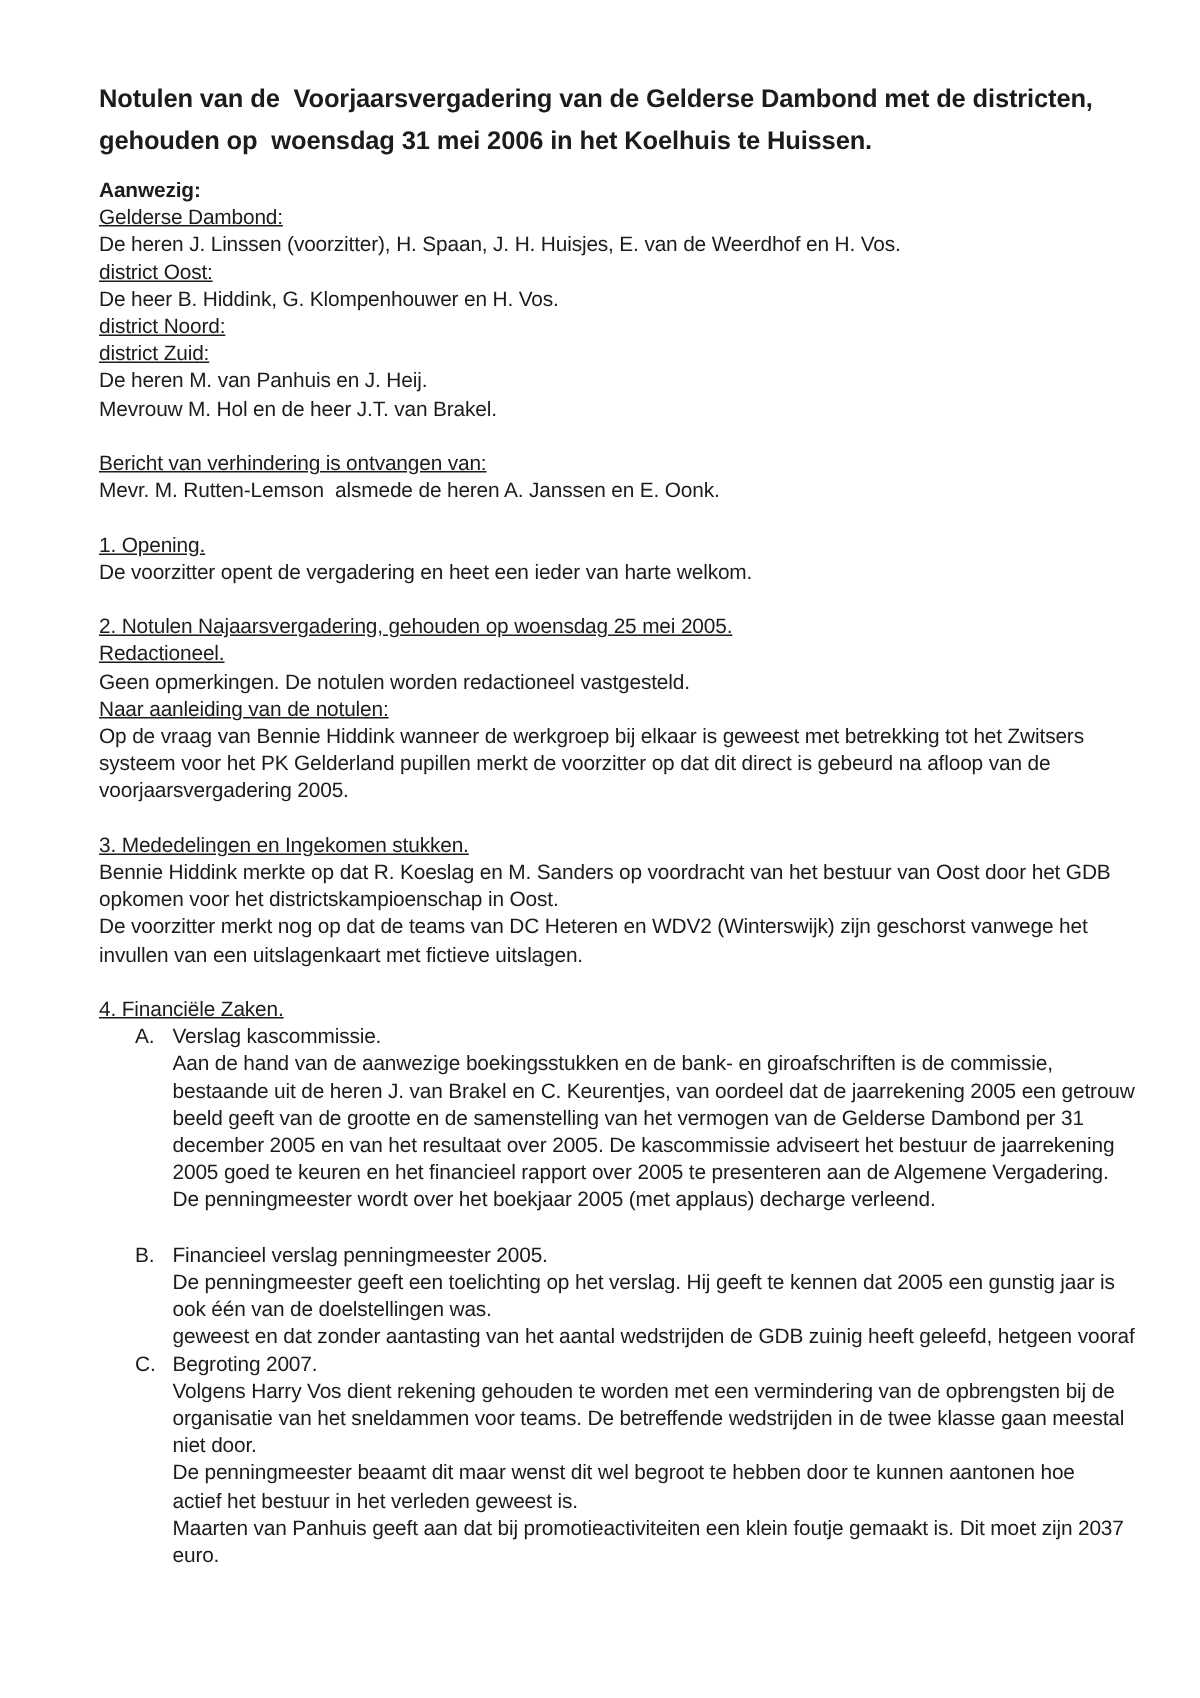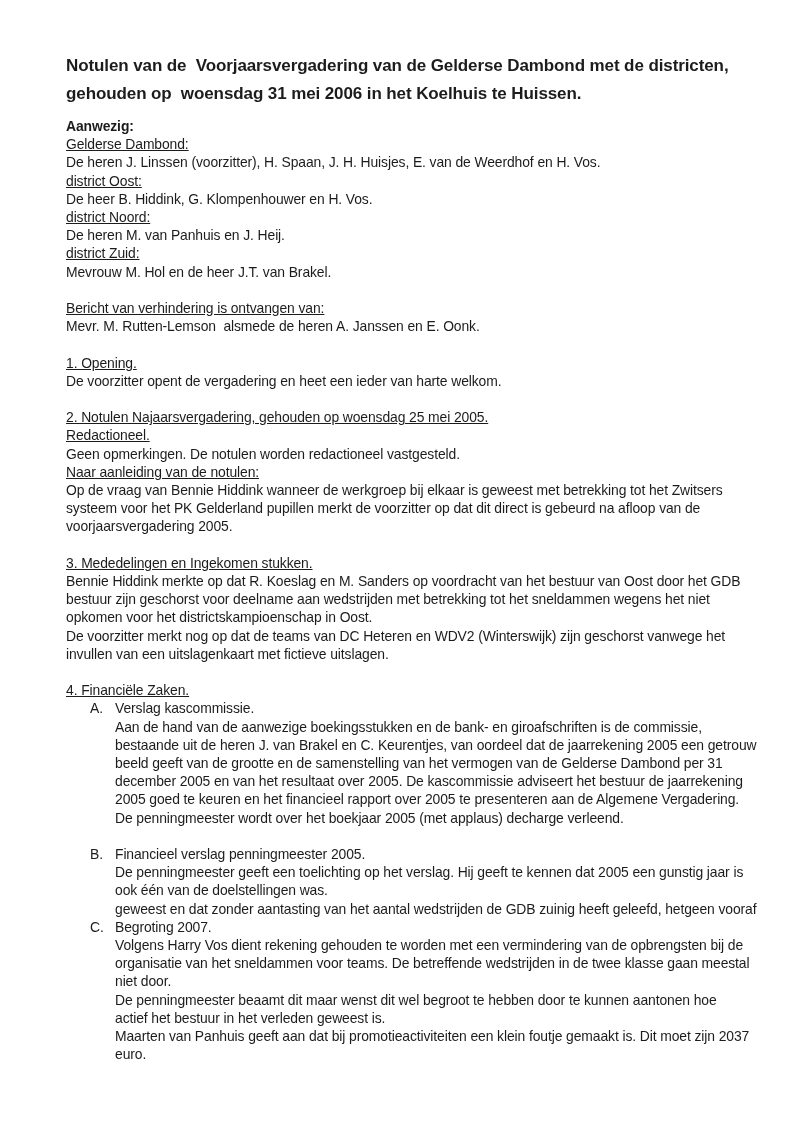--- a/index.html
+++ b/index.html
@@ -57,41 +57,40 @@
         <div class="title-line">Notulen van de  Voorjaarsvergadering van de Gelderse Dambond met de districten,</div>
         <div class="title-line">gehouden op  woensdag 31 mei 2006 in het Koelhuis te Huissen.</div>
       </h1>
     <div id="doc-body">
         <div class="ln bold">Aanwezig:</div>
         <div class="ln underline">Gelderse Dambond:</div>
         <div class="ln plain">De heren J. Linssen (voorzitter), H. Spaan, J. H. Huisjes, E. van de Weerdhof en H. Vos.</div>
         <div class="ln underline">district Oost:</div>
         <div class="ln plain">De heer B. Hiddink, G. Klompenhouwer en H. Vos.</div>
         <div class="ln underline">district Noord:</div>
+        <div class="ln underline">district Zuid:</div>
         <div class="ln plain">De heren M. van Panhuis en J. Heij.</div>
-        <div class="ln underline">district Zuid:</div>
         <div class="ln plain">Mevrouw M. Hol en de heer J.T. van Brakel.</div>
         <div class="ln blank"></div>
         <div class="ln underline">Bericht van verhindering is ontvangen van:</div>
         <div class="ln plain">Mevr. M. Rutten-Lemson  alsmede de heren A. Janssen en E. Oonk.</div>
         <div class="ln blank"></div>
         <div class="ln heading">1. Opening.</div>
         <div class="ln plain">De voorzitter opent de vergadering en heet een ieder van harte welkom.</div>
         <div class="ln blank"></div>
         <div class="ln heading">2. Notulen Najaarsvergadering, gehouden op woensdag 25 mei 2005.</div>
         <div class="ln underline">Redactioneel.</div>
         <div class="ln plain">Geen opmerkingen. De notulen worden redactioneel vastgesteld.</div>
         <div class="ln underline">Naar aanleiding van de notulen:</div>
         <div class="ln plain">Op de vraag van Bennie Hiddink wanneer de werkgroep bij elkaar is geweest met betrekking tot het Zwitsers</div>
         <div class="ln plain">systeem voor het PK Gelderland pupillen merkt de voorzitter op dat dit direct is gebeurd na afloop van de</div>
         <div class="ln plain">voorjaarsvergadering 2005.</div>
         <div class="ln blank"></div>
         <div class="ln heading">3. Mededelingen en Ingekomen stukken.</div>
         <div class="ln plain">Bennie Hiddink merkte op dat R. Koeslag en M. Sanders op voordracht van het bestuur van Oost door het GDB</div>
-        <div class="ln plain">bestuur zijn geschorst voor deelname aan wedstrijden met betrekking tot het sneldammen wegens het niet</div>
         <div class="ln plain">opkomen voor het districtskampioenschap in Oost.</div>
         <div class="ln plain">De voorzitter merkt nog op dat de teams van DC Heteren en WDV2 (Winterswijk) zijn geschorst vanwege het</div>
         <div class="ln plain">invullen van een uitslagenkaart met fictieve uitslagen.</div>
         <div class="ln blank"></div>
         <div class="ln heading">4. Financiële Zaken.</div>
         <div class="ln item"><span class="marker">A.</span><span class="u">Verslag kascommissie.</span></div>
         <div class="ln indent">Aan de hand van de aanwezige boekingsstukken en de bank- en giroafschriften is de commissie,</div>
         <div class="ln indent">bestaande uit de heren J. van Brakel en C. Keurentjes, van oordeel dat de jaarrekening 2005 een getrouw</div>
         <div class="ln indent">beeld geeft van de grootte en de samenstelling van het vermogen van de Gelderse Dambond per 31</div>
         <div class="ln indent">december 2005 en van het resultaat over 2005. De kascommissie adviseert het bestuur de jaarrekening</div>

